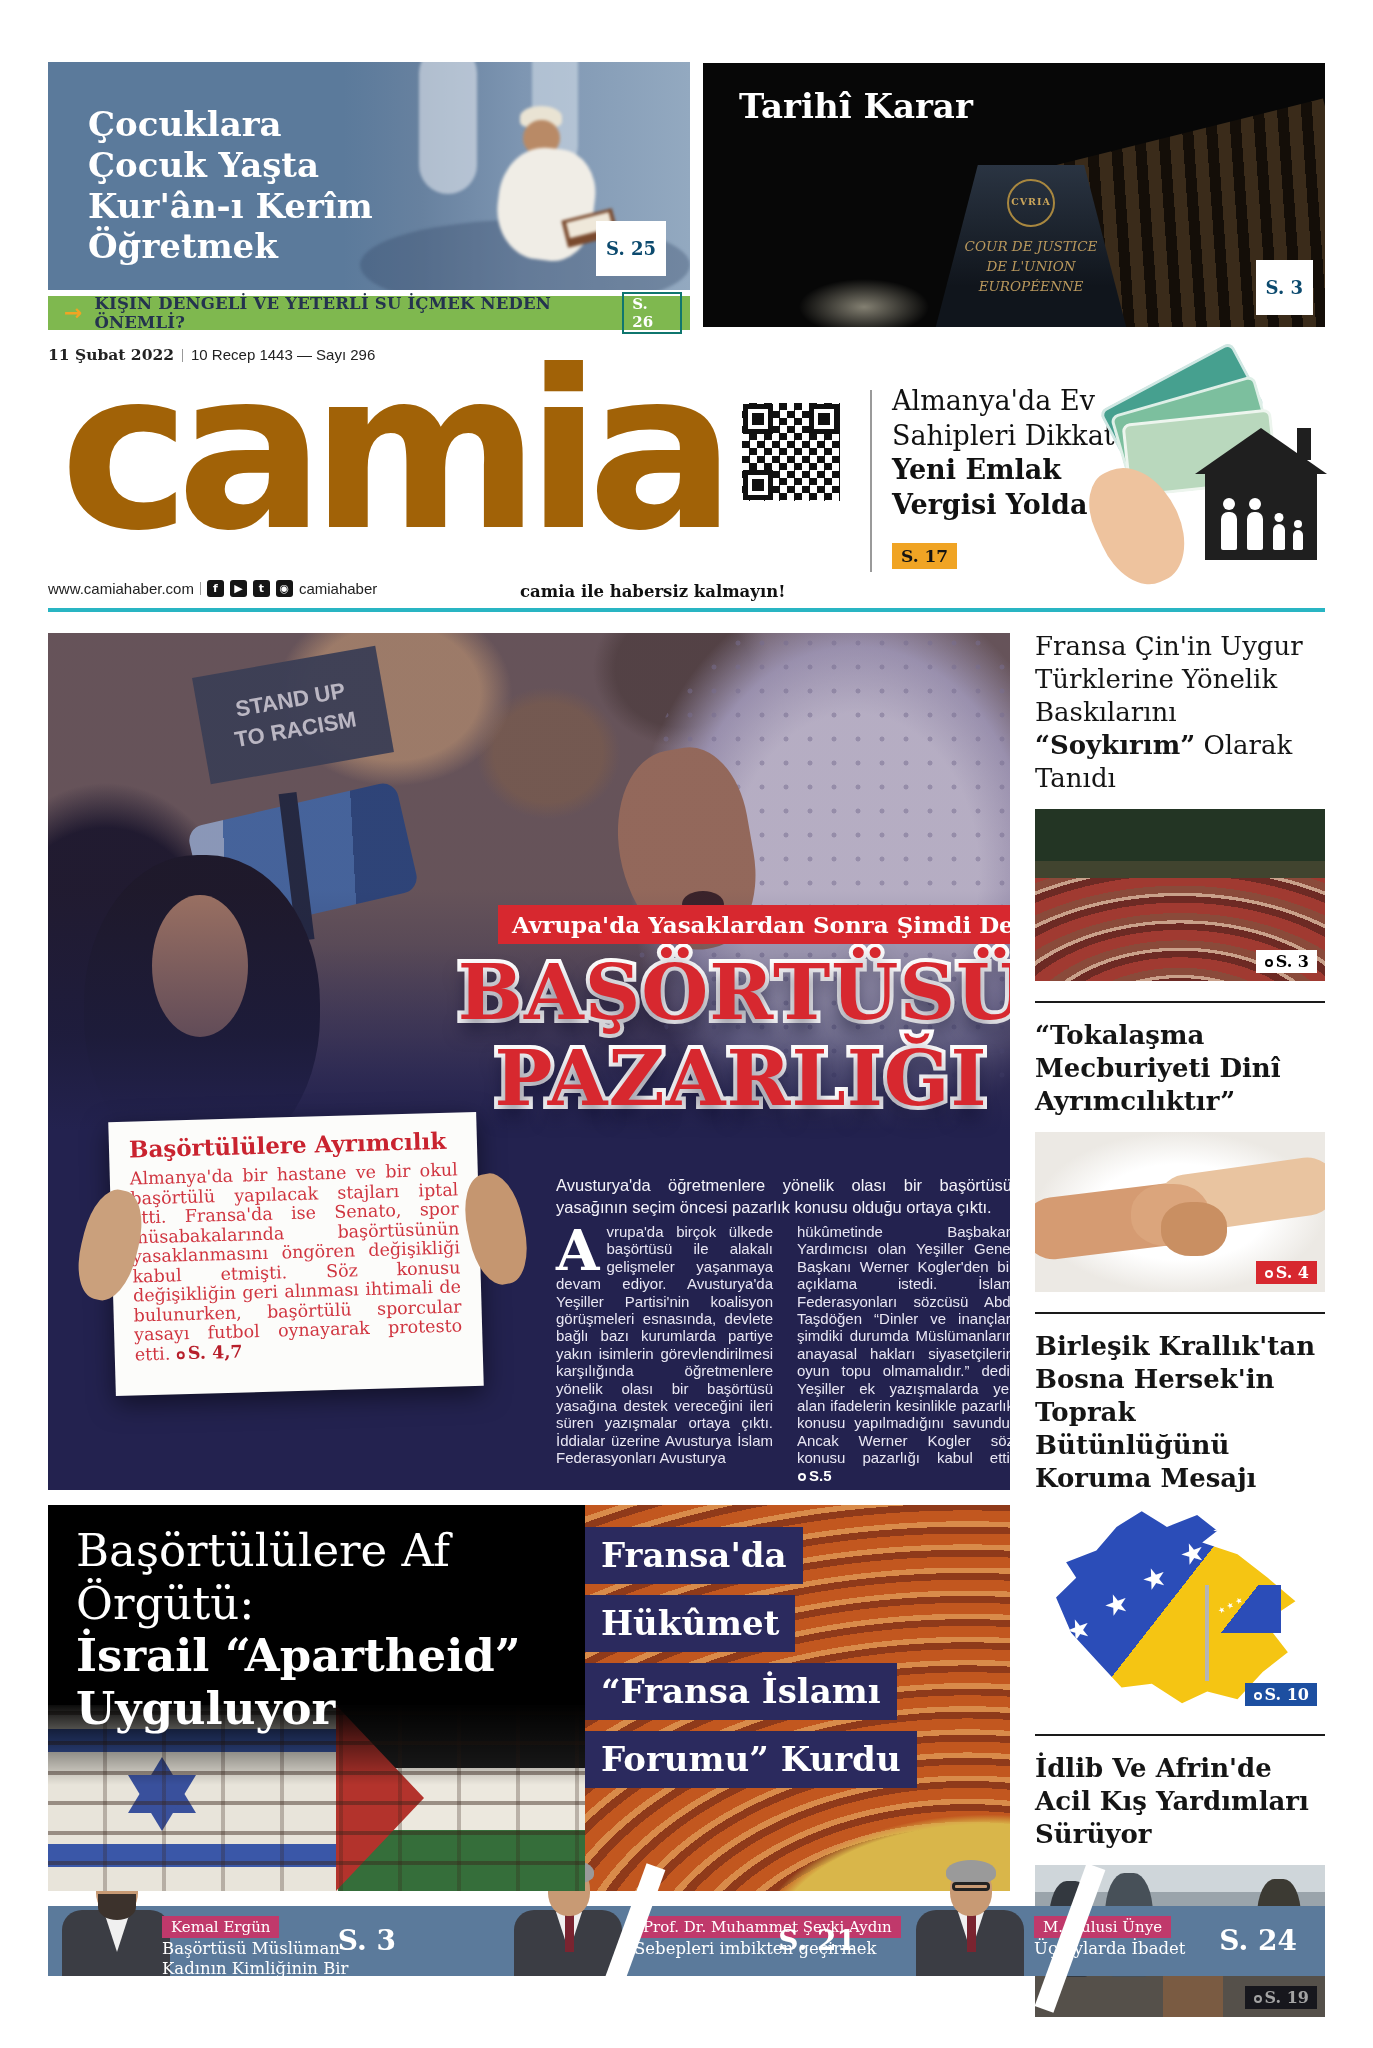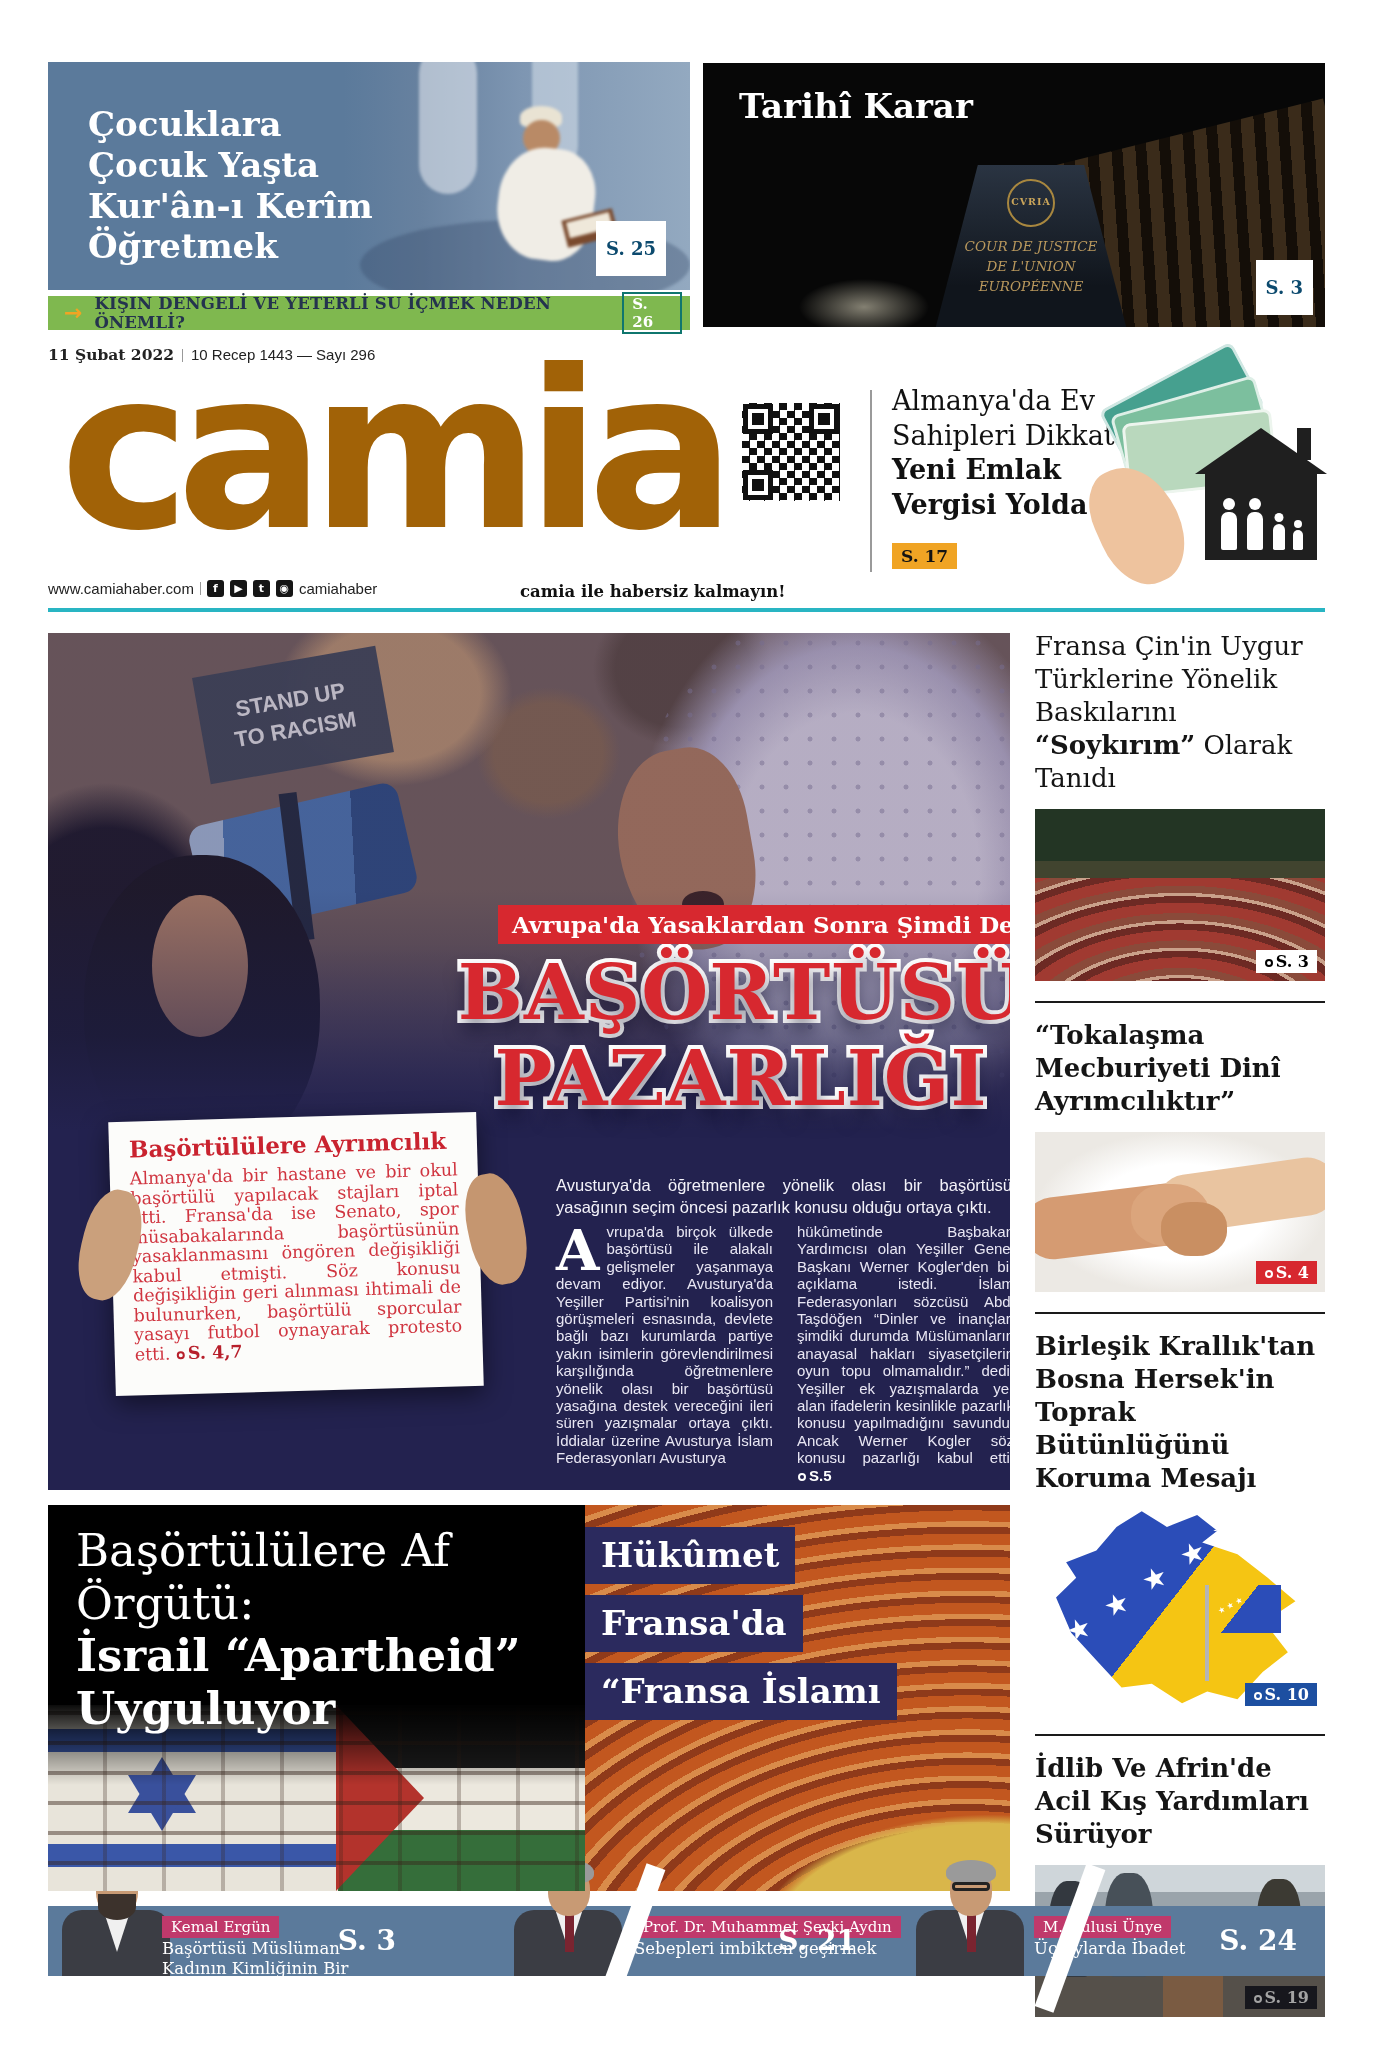--- a/index.html
+++ b/index.html
@@ -425,23 +425,24 @@
     <h2>
       <span>Başörtülülere Af</span>
       <span>Örgütü:</span>
       <span class="b">İsrail “Apartheid”</span>
       <span class="b">Uyguluyor</span>
     </h2>
   </section>
 
   <section class="forum">
     <div class="bars">
+      <div class="bar">Fransa'da</div>
       <div class="bar">Hükûmet</div>
-      <div class="bar">Fransa'da</div>
       <div class="bar">“Fransa İslamı</div>
+      <div class="bar">Forumu” Kurdu</div>
     </div>
   </section>
 
   <section class="colstrip">
     <div class="col-item ci1">
       <div class="person">
         <i class="torso"></i>
         <i class="shirt"></i>
         <i class="head"></i>
         <i class="hair"></i>

